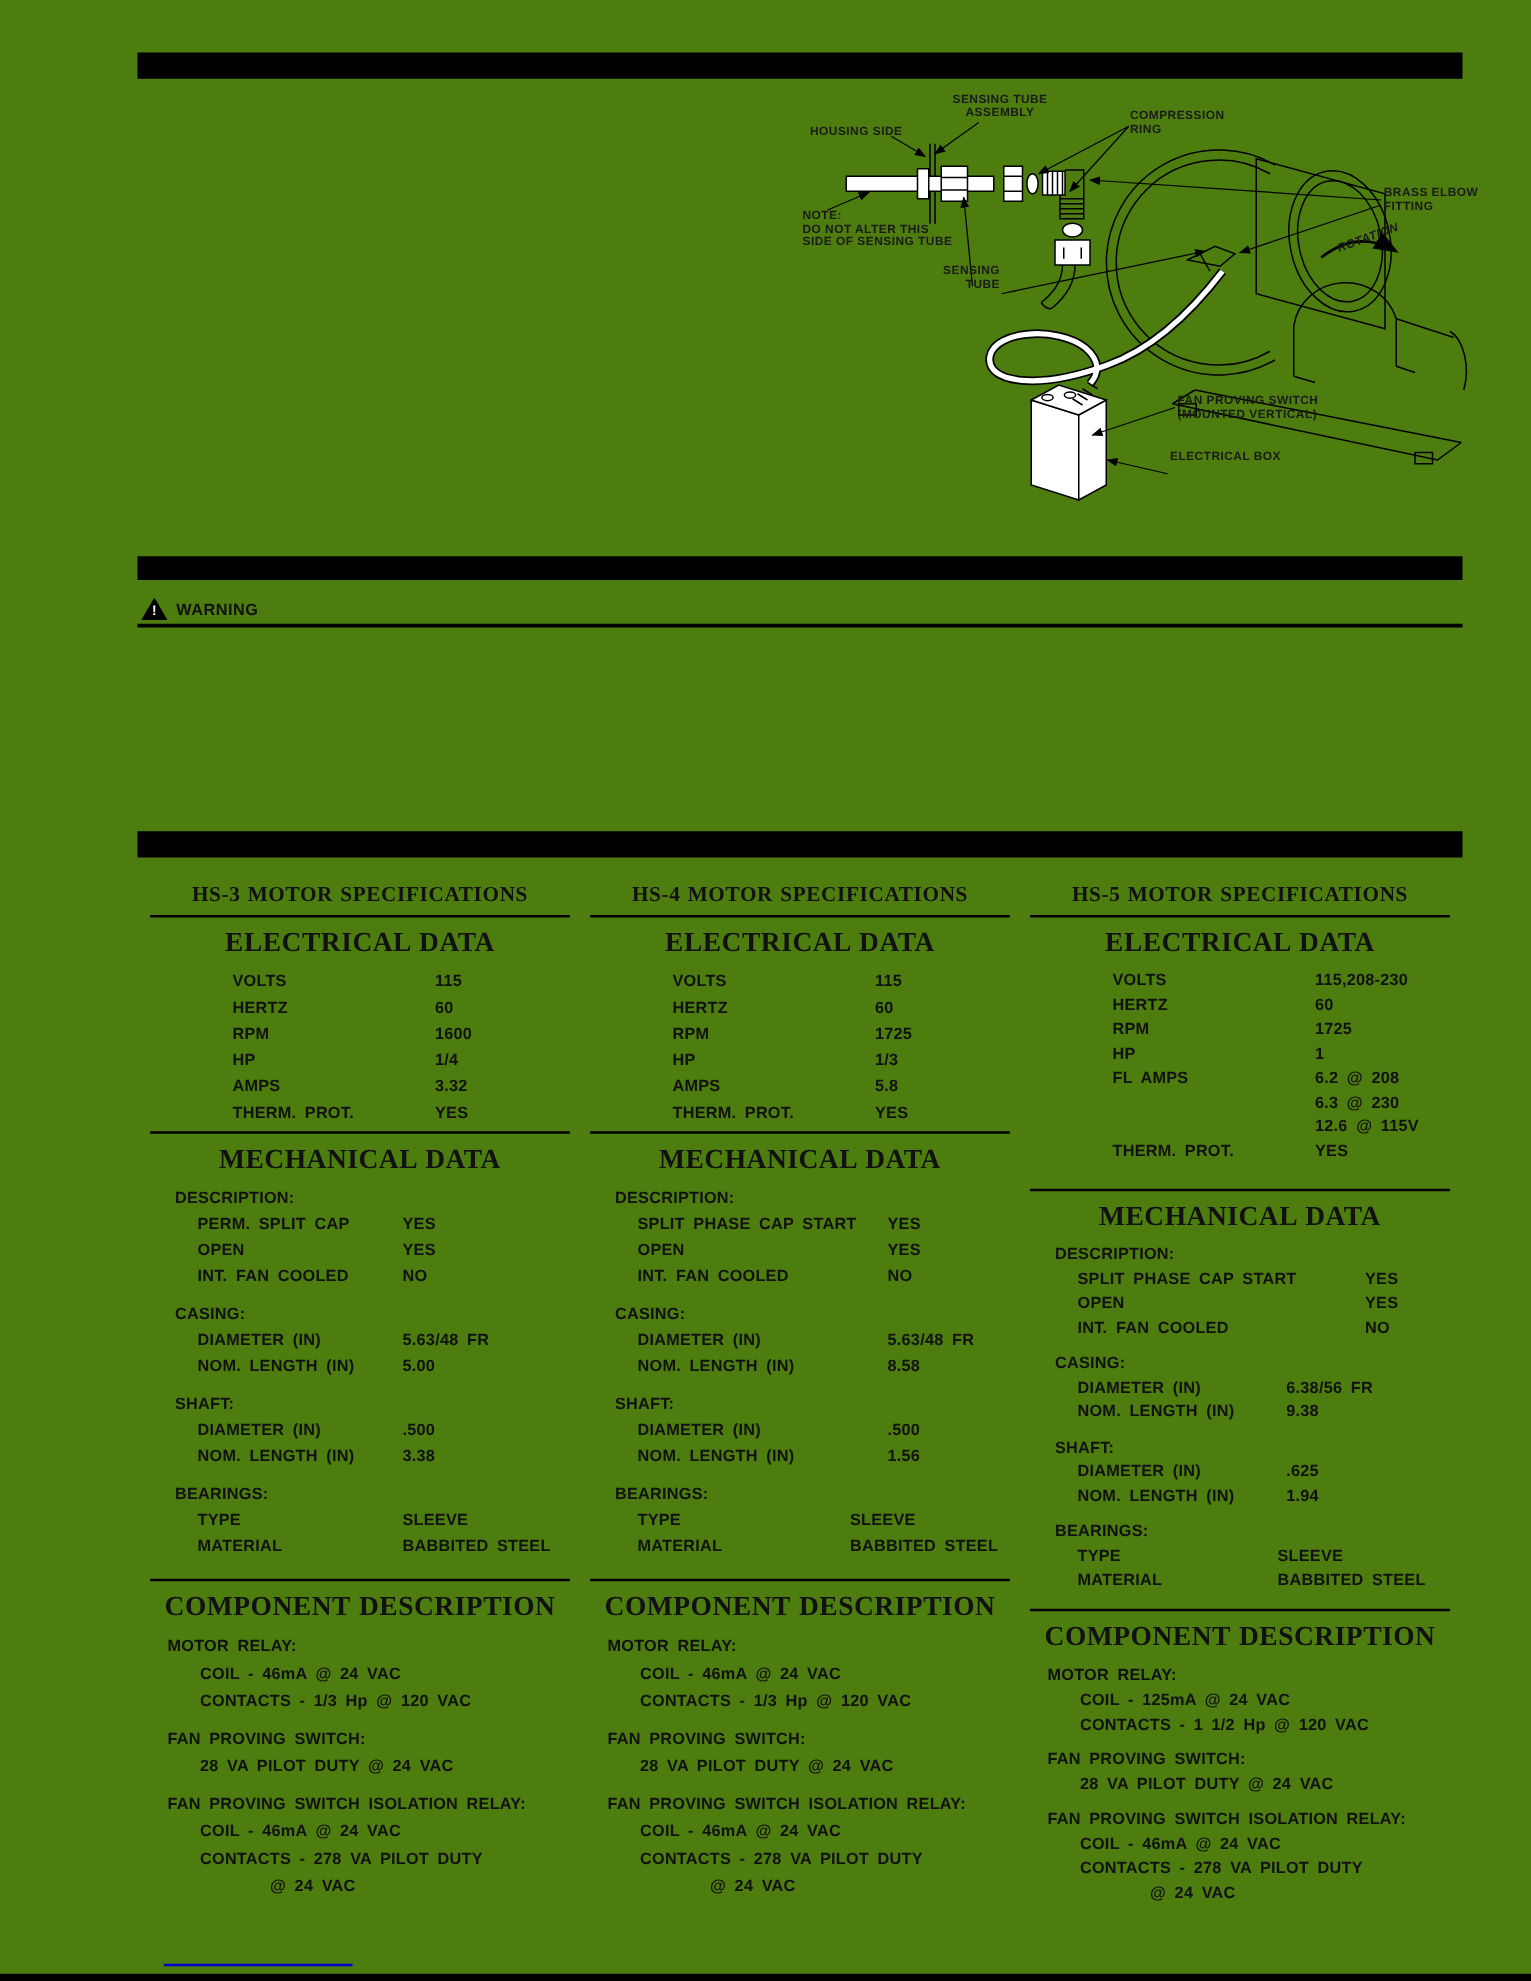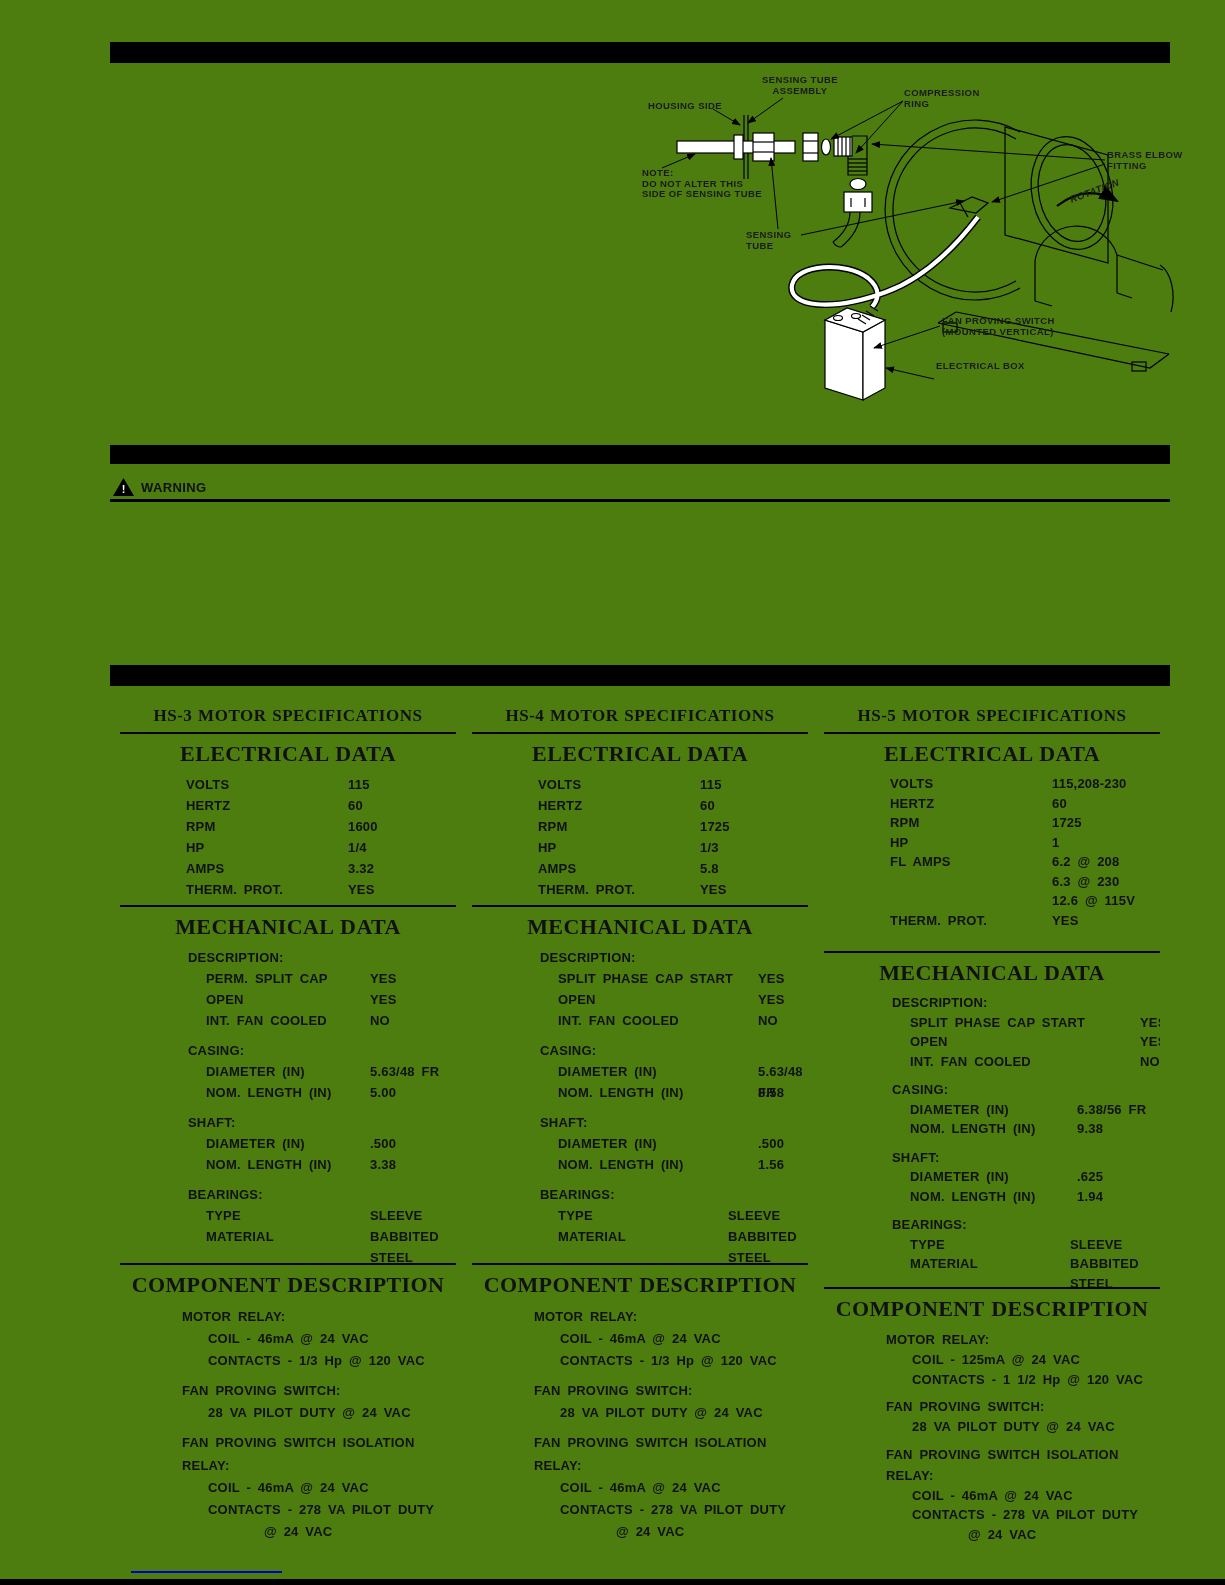--- a/index.html
+++ b/index.html
@@ -13,21 +13,21 @@
 
   
   #diagram{position:absolute;left:620px;top:65px;width:580px;height:345px;}
   #diagram svg{position:absolute;left:0;top:0;}
   .dlabel{position:absolute;font-weight:bold;font-size:9.5px;line-height:10.5px;
           letter-spacing:.4px;white-space:pre-line;color:#1a1a1a;}
   #lbl-sta{left:118px;top:10px;width:124px;text-align:center;}
   #lbl-cring{left:284px;top:23px;}
   #lbl-hside{left:28px;top:36px;}
   #lbl-note{left:22px;top:103px;}
-  #lbl-stube{left:126px;top:165px;width:54px;text-align:left;}
+  #lbl-stube{left:126px;top:147px;width:54px;text-align:right;}
   #lbl-brass{left:487px;top:85px;}
   #lbl-rot{left:449px;top:121px;font-style:italic;transform:rotate(-20deg);}
   #lbl-fps{left:322px;top:251px;}
   #lbl-ebox{left:316px;top:296px;}
 
   
   #warning-row{position:absolute;left:113px;top:476px;height:22px;display:flex;align-items:center;}
   .warn-tri{position:relative;display:inline-block;width:21px;height:18px;background:#000;
             clip-path:polygon(50% 0,0 100%,100% 100%);}
   .warn-tri i{position:absolute;left:0;right:0;bottom:1px;text-align:center;color:#fff;
@@ -43,21 +43,21 @@
             font-family:"Liberation Serif",serif;font-size:17px;letter-spacing:.5px;word-spacing:1px;}
   .sec{position:relative;box-sizing:border-box;border-bottom:2px solid #000;overflow:hidden;}
   .sec:last-child{border-bottom:none;}
   .sec-head{text-align:center;font-family:"Liberation Serif",serif;font-size:22px;
             margin:7px 0 7px;letter-spacing:.4px;word-spacing:1px;}
   .elec{height:173px;} .mech{height:358px;}
   #t3 .elec{height:219px;} #t3 .mech{height:336px;}
   .row{position:relative;line-height:21px;}
   .elec .lbl{display:inline-block;padding-left:66px;}
   .elec .val{position:absolute;left:228px;top:0;}
-  .grp{margin-bottom:9px;margin-left:48px;}
+  .grp{margin-bottom:9px;}
   .grp-lbl{padding-left:20px;line-height:21px;}
   .mech .row .lbl{display:inline-block;padding-left:38px;}
   .mech .val{position:absolute;top:0;left:202px;}
   #t2 .mech .val{left:238px;}
   #t2 .mech .g3 .val{left:208px;}
   #t3 .mech .val{left:205px;}
   #t3 .mech .g0 .val{left:268px;}
   #t3 .mech .g3 .val{left:198px;}
   .comp .grp{margin-bottom:7px;}
   .comp .grp-lbl{padding-left:14px;line-height:23px;}

